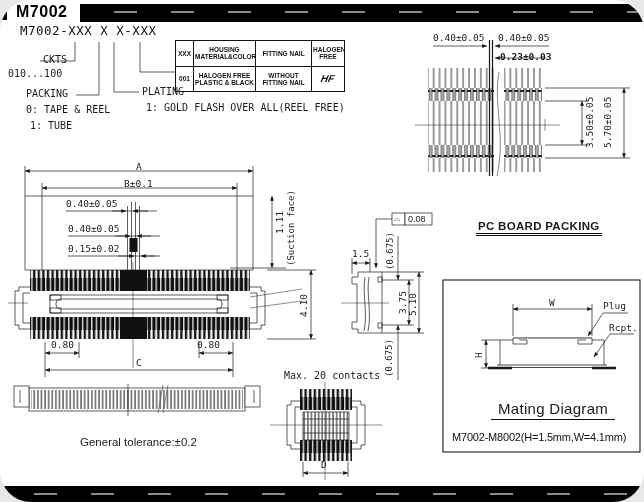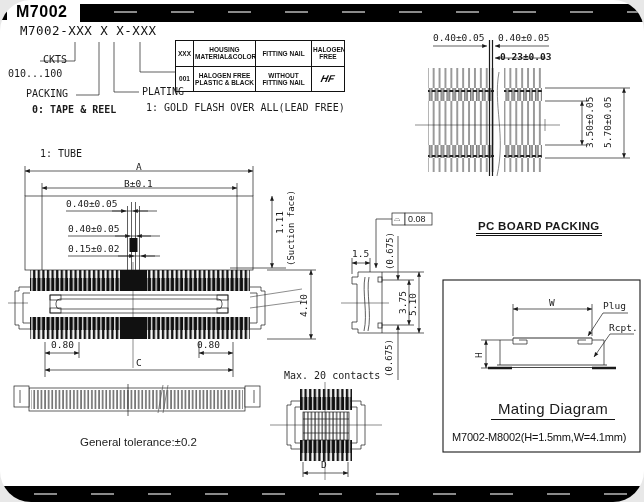--- a/index.html
+++ b/index.html
@@ -224,24 +224,24 @@
           <line x1="481" y1="368" x2="488" y2="368"></line>
         <line x1="486" y1="340" x2="486" y2="368" marker-start="url(#ah)" marker-end="url(#ah)"></line>
       </g>
     </g>
   </svg>
 
   <span class="abs cad-lg" style="left:20px;top:25px;">M7002-XXX X X-XXX</span>
   <span class="abs cad-md" style="left:14px;top:55px;margin-left:29px;">CKTS</span>
   <span class="abs cad-md" style="left:8px;top:69px;">010...100</span>
   <span class="abs cad-md" style="left:26px;top:89px;">PACKING</span>
-  <span class="abs cad-md" style="left:32px;top:105px;font-weight:bold;">0: TAPE &amp; REEL</span>
-  <span class="abs cad-md" style="left:40px;top:121px;margin-top:28px;">1: TUBE</span>
+  <span class="abs cad-md" style="left:26px;top:105px;">0: TAPE &amp; REEL</span>
+  <span class="abs cad-md" style="left:30px;top:121px;">1: TUBE</span>
   <span class="abs cad-md" style="left:142px;top:87px;">PLATING</span>
-  <span class="abs cad-md" style="left:146px;top:103px;">1: GOLD FLASH OVER ALL(LEAD FREE)</span>
+  <span class="abs cad-md" style="left:146px;top:103px;">1: GOLD FLASH OVER ALL(REEL FREE)</span>
 
   <table class="opts">
     <colgroup>
         <col style="width:18px">
         <col style="width:62px">
         <col style="width:56px">
         <col>
       </colgroup>
     <tbody>
         <tr>

